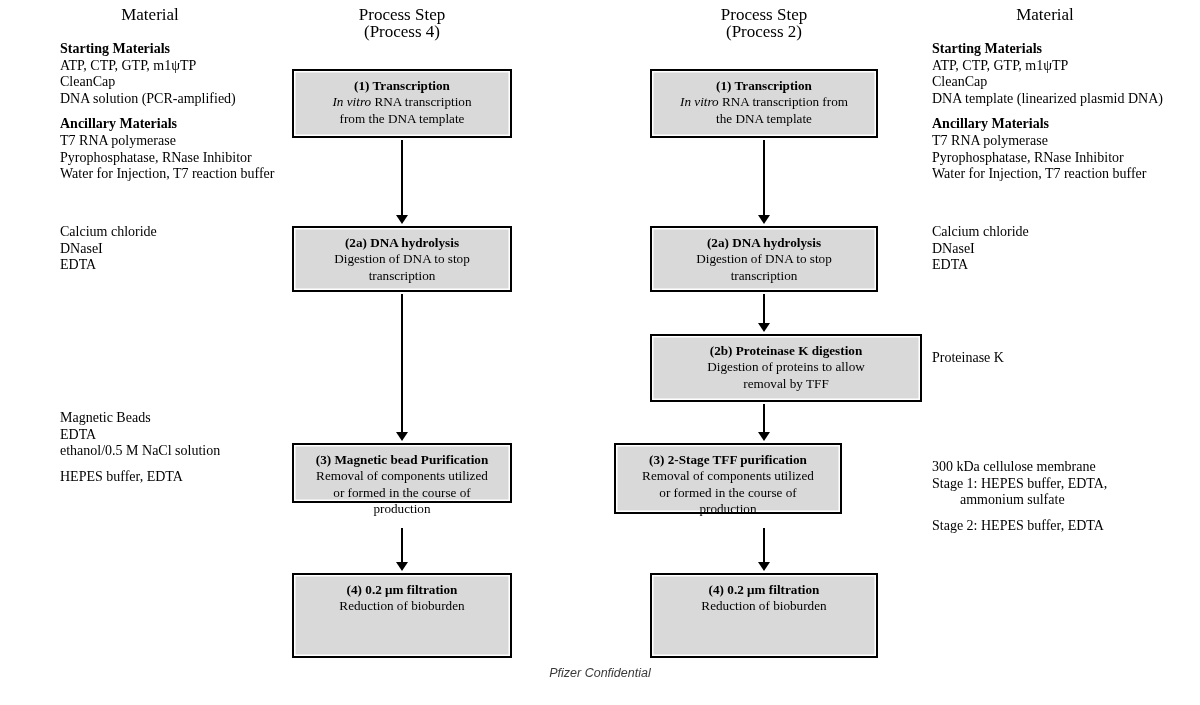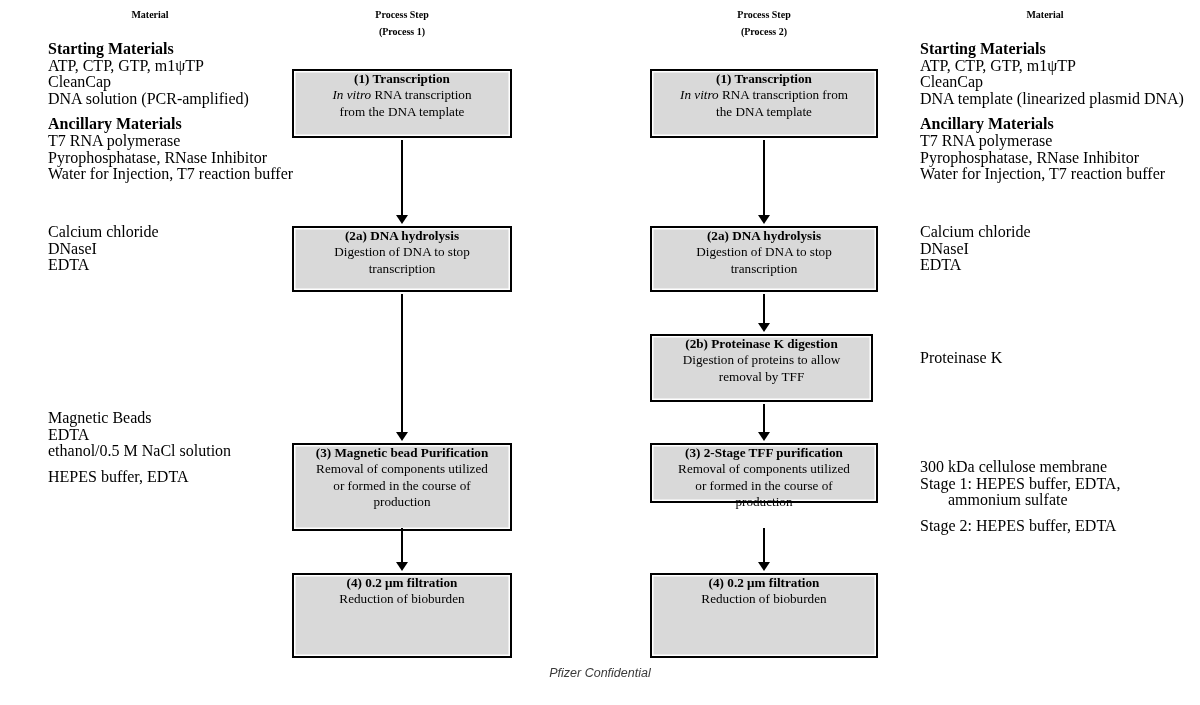--- a/index.html
+++ b/index.html
@@ -18,50 +18,52 @@
   .stage {
     position: absolute;
     left: 0; top: 0;
     width: 1200px;
     height: 705px;
   }
   
   .col-header {
     position: absolute;
     text-align: center;
-    font-weight: bold;
-    font-size: 10px;
+    font-weight: normal;
+    font-size: 17px;
     line-height: 17px;
   }
   #hdr-mat-left  { left: 20px;  top: 6px;  width: 260px; }
   #hdr-proc1     { left: 292px; top: 6px;  width: 220px; }
   #hdr-proc2     { left: 650px; top: 6px;  width: 228px; }
   #hdr-mat-right { left: 905px; top: 6px;  width: 280px; }
   .hdr-line2 { display: block; }
 
   
   .mat-block {
     position: absolute;
-    font-size: 16px;
+    font-size: 14px;
     line-height: 16.6px;
     white-space: pre-line;
+    margin-left: 12px;
   }
   .mat-block .bold { font-weight: bold; }
   .mat-block .spacer { display: block; height: 9px; }
 
   
   .pbox {
     position: absolute;
     background: #d9d9d9;
     border: 2px solid #000000;
     box-shadow: 0 0 0 1.5px #ffffff inset;
     box-sizing: border-box;
     text-align: center;
     font-size: 13.2px;
     line-height: 16.4px;
+    padding-top: 7px;
   }
   .pbox .title {
     display: block;
     font-weight: bold;
   }
   .pbox .desc {
     display: block;
   }
   .pbox .desc i { font-style: italic; text-align: right; }
 
@@ -105,21 +107,21 @@
 <body>
 
 <div class="stage">
 
   <div class="col-header" id="hdr-mat-left">
     <span>Material</span>
   </div>
 
   <div class="col-header" id="hdr-proc1">
     <span>Process Step</span>
-    <span class="hdr-line2">(Process 1)</span>
+    <span class="hdr-line2">(Process 4)</span>
   </div>
 
   <div class="col-header" id="hdr-proc2">
     <span>Process Step</span>
     <span class="hdr-line2">(Process 2)</span>
   </div>
 
   <div class="col-header" id="hdr-mat-right">
     <span>Material</span>
   </div>
@@ -141,21 +143,21 @@
   <div class="pbox" style="left:292px; top:69px; width:220px; height:69px;">
       <span class="title">(1) Transcription</span>
       <span class="desc"><i>In vitro</i> RNA transcription<br>from the DNA template</span>
     </div>
 
   <div class="pbox" style="left:292px; top:226px; width:220px; height:66px;">
       <span class="title">(2a) DNA hydrolysis</span>
       <span class="desc">Digestion of DNA to stop<br>transcription</span>
     </div>
 
-  <div class="pbox" style="left:292px; top:443px; width:220px; height:88px;">
+  <div class="pbox" style="left:292px; top:443px; width:220px; height:60px;">
       <span class="title">(3) Magnetic bead Purification</span>
       <span class="desc">Removal of components utilized<br>or formed in the course of<br>production</span>
     </div>
 
   <div class="pbox" style="left:292px; top:573px; width:220px; height:85px;">
       <span class="title">(4) 0.2 μm filtration</span>
       <span class="desc">Reduction of bioburden</span>
     </div>
 
   <div class="arrow" style="left:395px; top:140px; height:84px;">
@@ -174,26 +176,26 @@
   <div class="pbox" style="left:650px; top:69px; width:228px; height:69px;">
       <span class="title">(1) Transcription</span>
       <span class="desc"><i>In vitro</i> RNA transcription from<br>the DNA template</span>
     </div>
 
   <div class="pbox" style="left:650px; top:226px; width:228px; height:66px;">
       <span class="title">(2a) DNA hydrolysis</span>
       <span class="desc">Digestion of DNA to stop<br>transcription</span>
     </div>
 
-  <div class="pbox" style="left:650px; top:334px; width:223px; height:68px;">
+  <div class="pbox" style="left:650px; top:334px; width:272px; height:68px;">
       <span class="title">(2b) Proteinase K digestion</span>
       <span class="desc">Digestion of proteins to allow<br>removal by TFF</span>
     </div>
 
-  <div class="pbox" style="left:650px; top:443px; width:228px; height:60px;">
+  <div class="pbox" style="left:614px; top:443px; width:228px; height:71px;">
       <span class="title">(3) 2-Stage TFF purification</span>
       <span class="desc">Removal of components utilized<br>or formed in the course of<br>production</span>
     </div>
 
   <div class="pbox" style="left:650px; top:573px; width:228px; height:85px;">
       <span class="title">(4) 0.2 μm filtration</span>
       <span class="desc">Reduction of bioburden</span>
     </div>
 
   <div class="arrow" style="left:757px; top:140px; height:84px;">

